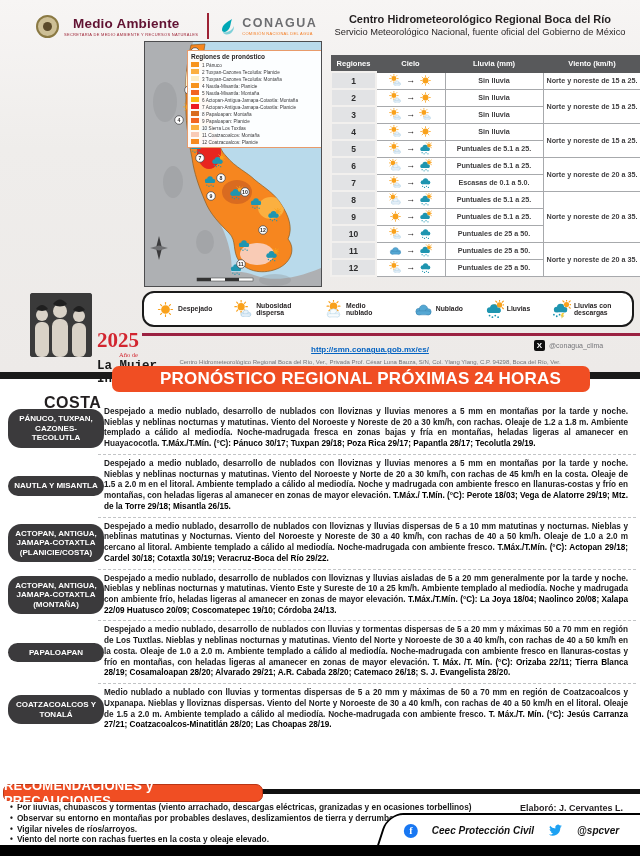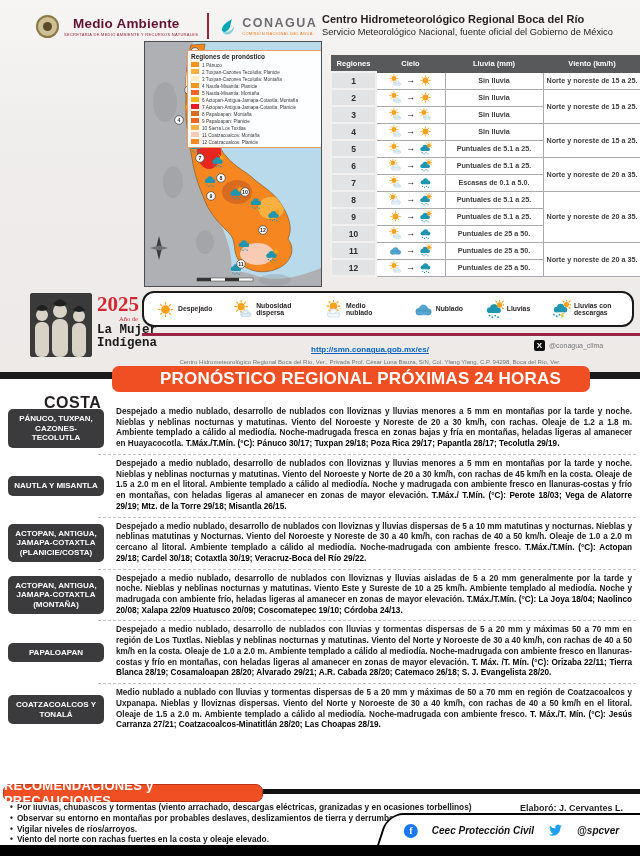--- a/index.html
+++ b/index.html
@@ -13,21 +13,21 @@
   .seal{width:19px;height:19px;border-radius:50%;border:2px solid #8a7943;background:#cdbf96;
         display:flex;align-items:center;justify-content:center;margin-right:5px;}
   .seal i{width:9px;height:9px;border-radius:50%;background:#5b4a2a;display:block;}
   .ma-text .t1{font-size:13.5px;font-weight:bold;color:#611232;letter-spacing:.2px;padding-left:9px;}
   .ma-text .t2{font-size:4px;color:#9d2235;letter-spacing:.3px;margin-top:1px;}
   .hdr-div{width:2px;height:26px;background:#9d2235;margin:0 9px;}
   .cona{display:flex;align-items:center;}
   .cona svg{width:20px;height:20px;margin-right:4px;}
   .cona-text .t1{font-size:12.5px;font-weight:bold;color:#6d6e71;letter-spacing:1.5px;}
   .cona-text .t2{font-size:4px;color:#f47b20;letter-spacing:.3px;margin-top:1px;}
-  .hdr-title{position:absolute;left:322px;top:13px;width:316px;text-align:left;}
+  .hdr-title{position:absolute;left:322px;top:13px;width:316px;text-align:center;}
   .hdr-title .l1{font-size:11px;font-weight:bold;}
   .hdr-title .l2{font-size:9.3px;margin-top:2px;}
   
   .map-box{position:absolute;left:144px;top:41px;width:176px;height:244px;
            border:1px solid #4d4d4f;background:#b9daeb;overflow:hidden;}
   .map-box svg.mapsvg{position:absolute;left:0;top:0;width:176px;height:244px;}
   .map-legend{position:absolute;left:42px;top:8px;width:130px;background:rgba(255,255,255,.96);
               border:1px solid #e89b6b;padding:2px 2px 1px 3px;z-index:5;}
   .map-legend .mlt{font-size:6.5px;font-weight:bold;margin-bottom:2px;}
   .mlrow{display:flex;align-items:center;margin-bottom:1.6px;height:5.4px;}
@@ -43,21 +43,21 @@
   .ftable td.cielo{padding:0;}
   .cielo-in{display:flex;align-items:center;justify-content:center;gap:4px;}
   .wicon{display:inline-block;width:13px;height:13px;}
   .wicon svg{width:100%;height:100%;display:block;}
   .arr{font-size:9px;font-weight:bold;color:#231f20;line-height:1;}
   
   .photo{position:absolute;left:30px;top:293px;width:62px;height:64px;border-radius:3px;
          background:#3a3a3a;overflow:hidden;}
   .photo svg{width:100%;height:100%;}
   .ylogo{position:absolute;left:97px;top:294px;width:70px;line-height:1;}
-  .ylogo .y{font-family:"Liberation Serif",serif;font-size:21px;font-weight:bold;color:#d22630;}
+  .ylogo .y{font-family:"Liberation Serif",serif;font-size:21px;font-weight:bold;color:#d22630;margin-top:36px;}
   .ylogo .s{font-family:"Liberation Serif",serif;font-size:6.5px;color:#d22630;margin:1px 0 1px 22px;}
   .ylogo .m{font-family:Liberation Mono, monospace;font-size:12.5px;font-weight:bold;color:#1a1a1a;line-height:1.05;}
   
   .wlegend{position:absolute;left:142px;top:291px;width:492px;height:36px;background:#fff;
            border:2px solid #1a1a1a;border-radius:12px;display:flex;align-items:center;
            justify-content:space-between;padding:0 12px;box-sizing:border-box;}
   .wlitem{display:flex;align-items:center;gap:3px;}
   .wlitem .ic{width:19px;height:19px;flex:0 0 19px;}
   .wlitem .ic svg{width:100%;height:100%;}
   .wlitem .tx{font-size:6.8px;font-weight:bold;line-height:1.1;max-width:46px;}
@@ -73,23 +73,23 @@
   
   .bar-l{position:absolute;left:0;top:372px;width:128px;height:7px;background:#1a1a1a;}
   .bar-r{position:absolute;left:586px;top:372px;width:54px;height:7px;background:#1a1a1a;}
   .banner{position:absolute;left:112px;top:366px;width:478px;height:26px;background:#f04e23;
           border-radius:7px;display:flex;align-items:center;justify-content:center;}
   .banner span{color:#fff;font-size:17px;font-weight:bold;letter-spacing:.2px;margin-left:19px;}
   .cuenca-h{position:absolute;left:44px;top:394px;font-size:16px;font-weight:bold;letter-spacing:.5px;}
   
   .blocks{position:absolute;left:0;top:404px;width:640px;}
   .block{display:flex;align-items:center;padding:3px 8px;}
-  .pill{flex:0 0 88px;background:#3b3a3c;color:#fff;border-radius:5px;font-size:8px;font-weight:bold;
+  .pill{flex:0 0 88px;background:#3b3a3c;color:#fff;border-radius:13px;font-size:8px;font-weight:bold;
         text-align:center;padding:5px 4px;line-height:1.2;}
-  .btext{margin-left:12px;width:524px;font-size:8.2px;font-weight:600;color:#1c1c1e;
+  .btext{width:524px;font-size:8.2px;font-weight:600;color:#1c1c1e;
          line-height:1.31;text-align:justify;}
   .btext b{font-weight:bold;color:#000;}
   hr.dash{border:0;border-top:1px dashed #c2c4c6;margin:1px 4px 1px 98px;}
   
   .reco-banner{position:absolute;left:3px;top:784px;width:258px;height:16px;background:#f04e23;
                border-radius:7px;border:1px solid #b93515;display:flex;align-items:center;justify-content:center;z-index:3;}
   .reco-banner span{color:#fff;font-size:13px;font-weight:bold;letter-spacing:.2px;}
   .reco-bar{position:absolute;left:250px;top:789px;width:390px;height:5px;background:#111;}
   .rlist{position:absolute;left:8px;top:802px;width:512px;}
   .ritem{font-size:8.3px;font-weight:bold;color:#1a1a1a;line-height:10.8px;display:flex;}

